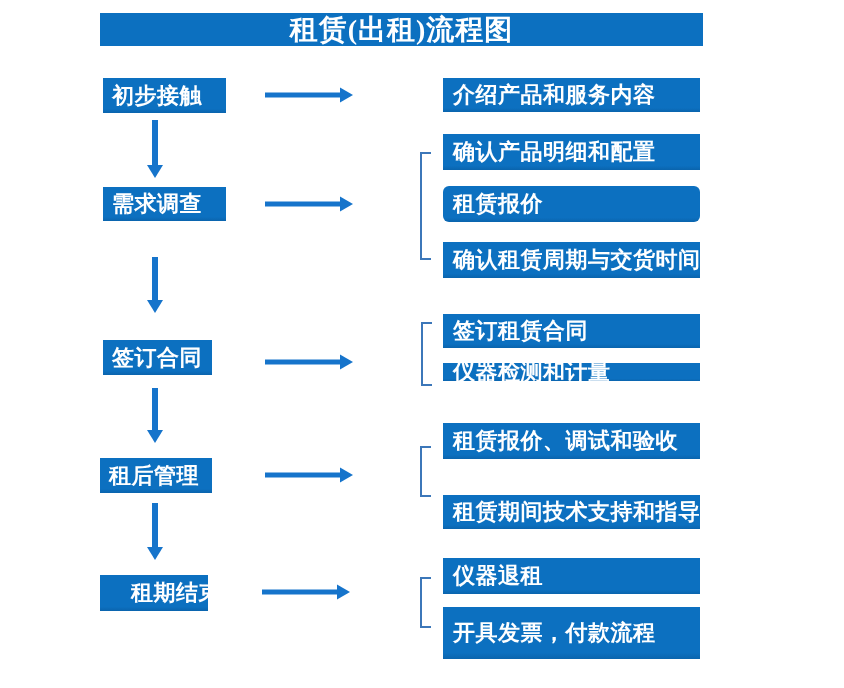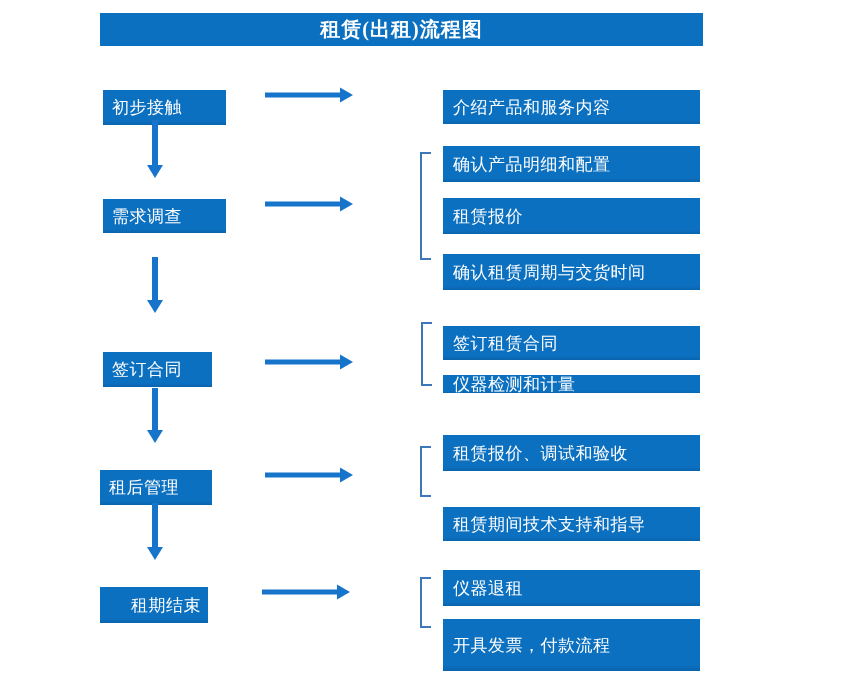--- a/index.html
+++ b/index.html
@@ -20,39 +20,38 @@
     height: 688px;
     background: var(--background);
     overflow: hidden;
   }
   .title-bar {
     position: absolute;
     left: 100px; top: 13px;
     width: 603px; height: 33px;
     background: var(--box_fill);
     color: var(--text_white);
-    font-size: 20px;
+    font-size: 28px;
     font-weight: 700;
     display: flex;
     align-items: center;
     justify-content: center;
     letter-spacing: 1px;
     white-space: nowrap;
   }
   .box {
     position: absolute;
     background: linear-gradient(180deg, var(--box_fill) 0%, var(--box_fill) 88%, #0a64ad 100%);
     color: var(--text_white);
-    font-size: 17px;
-    font-weight: 400;
+    font-size: 22px;
+    font-weight: 700;
     display: flex;
     align-items: center;
     white-space: nowrap;
     letter-spacing: 0.5px;
-    margin-top: 12px;
   }
   .stage  { padding-left: 9px; }
   .detail { left: 443px; width: 257px; padding-left: 10px; }
   .arrow  { position: absolute; color: var(--arrow_blue); display: block; }
   .bracket {
     position: absolute;
     width: 11px;
     border-left: 2px solid var(--bracket_blue);
     border-top: 2px solid var(--bracket_blue);
     border-bottom: 2px solid var(--bracket_blue);
@@ -66,21 +65,21 @@
   <div class="title-bar">租赁(出租)流程图</div>
 
   <div class="box stage" style="left:103px; top:78px;  width:123px; height:35px;">初步接触</div>
   <div class="box stage" style="left:103px; top:187px; width:123px; height:34px;">需求调查</div>
   <div class="box stage" style="left:103px; top:340px; width:109px; height:35px;">签订合同</div>
   <div class="box stage" style="left:100px; top:458px; width:112px; height:35px;">租后管理</div>
   <div class="box stage" style="left:100px; top:575px; width:108px; height:36px;padding-left:31px;">租期结束</div>
 
   <div class="box detail" style="top:78px;  height:34px;">介绍产品和服务内容</div>
   <div class="box detail" style="top:134px; height:36px;">确认产品明细和配置</div>
-  <div class="box detail" style="top:186px; height:36px;">租赁报价</div>
+  <div class="box detail" style="top:186px; height:36px;border-radius:6px;">租赁报价</div>
   <div class="box detail" style="top:242px; height:36px;">确认租赁周期与交货时间</div>
   <div class="box detail" style="top:314px; height:34px;">签订租赁合同</div>
   <div class="box detail" style="top:363px; height:18px;">仪器检测和计量</div>
   <div class="box detail" style="top:423px; height:36px;">租赁报价、调试和验收</div>
   <div class="box detail" style="top:495px; height:34px;text-align:center;">租赁期间技术支持和指导</div>
   <div class="box detail" style="top:558px; height:36px;">仪器退租</div>
   <div class="box detail" style="top:607px; height:52px;">开具发票，付款流程</div>
 
   <svg class="arrow" style="left:265px; top:87px;" width="89" height="16">
     <rect x="0" y="5.5" width="75" height="5" fill="currentColor"></rect>

